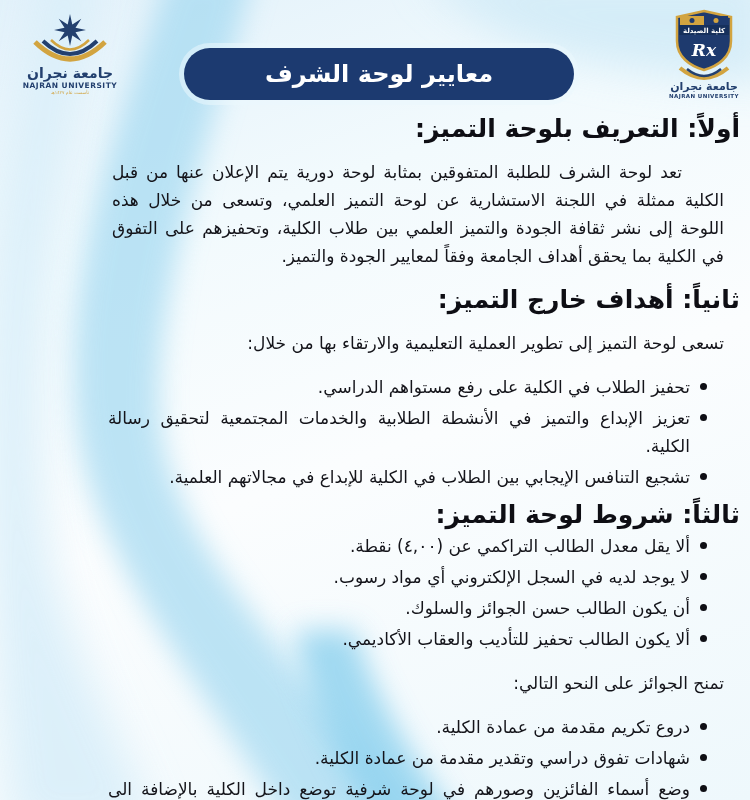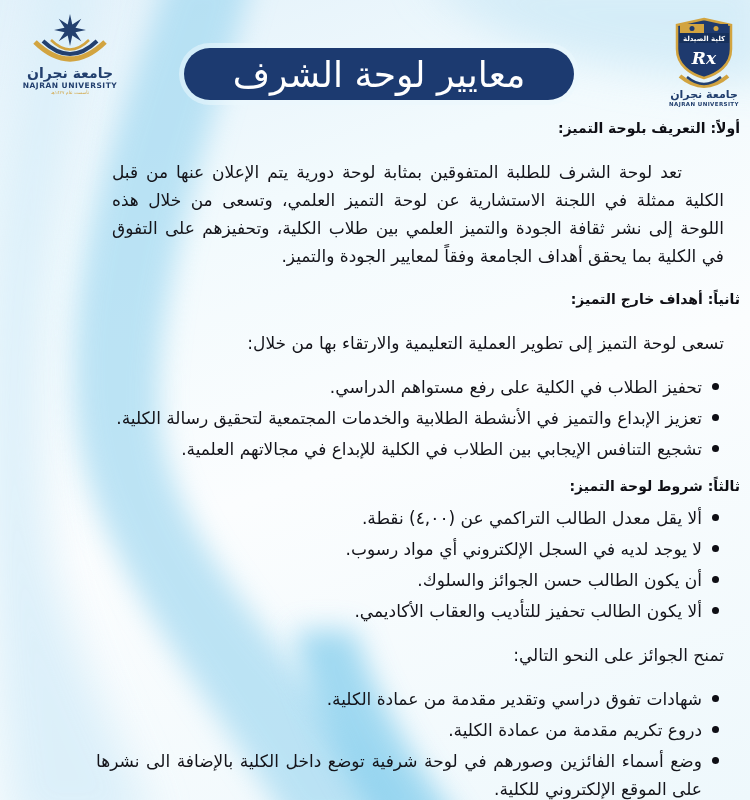--- a/index.html
+++ b/index.html
@@ -18,28 +18,28 @@
   .logo-left .logo-ar{font-size:14px;font-weight:bold;color:var(--navy,#23406f);line-height:15px;}
   .logo-left .logo-en{font-size:7.5px;font-weight:bold;letter-spacing:.5px;color:var(--navy,#23406f);}
   .logo-left .logo-tag{font-size:4.5px;color:var(--gold,#c89b3c);}
   .banner{
     position:absolute;top:48px;left:184px;width:390px;height:52px;
     background:var(--banner-bg,#1c3a70);
     border-radius:28px;
     box-shadow:0 0 0 5px rgba(235,247,253,.55);
     display:flex;align-items:center;justify-content:center;
   }
-  .banner span{color:#ffffff;font-size:36px;font-weight:normal;}
-  .logo-right{position:absolute;top:16px;right:6px;width:80px;}
+  .banner span{color:#ffffff;font-size:24px;font-weight:bold;}
+  .logo-right{position:absolute;top:8px;right:6px;width:80px;}
   
   .content{position:absolute;top:105px;right:10px;left:96px;font-size:17px;line-height:28px;}
-  .content h2{margin:10px 0 4px;font-size:14px;line-height:27px;font-weight:bold;color:var(--heading,#0e0e14);}
+  .content h2{margin:10px 0 4px;font-size:25px;line-height:27px;font-weight:bold;color:var(--heading,#0e0e14);}
   .content p{margin:16px;text-align:justify;}
   .content p.para{text-indent:42px;}
-  .content ul{list-style:none;margin:3px 0 6px;padding:0 38px 0 0;}
+  .content ul{list-style:none;margin:3px 12px 6px;padding:0 38px 0 0;}
   .content li{position:relative;margin:3px 0;text-align:justify;}
   .content li::before{
     content:"";position:absolute;right:-17px;top:10px;
     width:7px;height:7px;border-radius:50%;background:var(--heading,#0e0e14);
   }
 </style>
 </head>
 <body>
 
 <div class="page">
@@ -115,21 +115,21 @@
         <li>ألا يقل معدل الطالب التراكمي عن (٤,٠٠) نقطة.</li>
         <li>لا يوجد لديه في السجل الإلكتروني أي مواد رسوب.</li>
         <li>أن يكون الطالب حسن الجوائز والسلوك.</li>
         <li>ألا يكون الطالب تحفيز للتأديب والعقاب الأكاديمي.</li>
       </ul>
     </section>
 
     <section>
       <p>تمنح الجوائز على النحو التالي:</p>
       <ul>
+        <li>دروع تكريم مقدمة من عمادة الكلية.</li>
         <li>شهادات تفوق دراسي وتقدير مقدمة من عمادة الكلية.</li>
-        <li>دروع تكريم مقدمة من عمادة الكلية.</li>
         <li>وضع أسماء الفائزين وصورهم في لوحة شرفية توضع داخل الكلية بالإضافة الى نشرها على الموقع الإلكتروني للكلية.</li>
         <li>حضور دورتين تدريبيتين خارج الكلية.</li>
       </ul>
     </section>
 
   </div>
 </div>
 
 </body></html>

